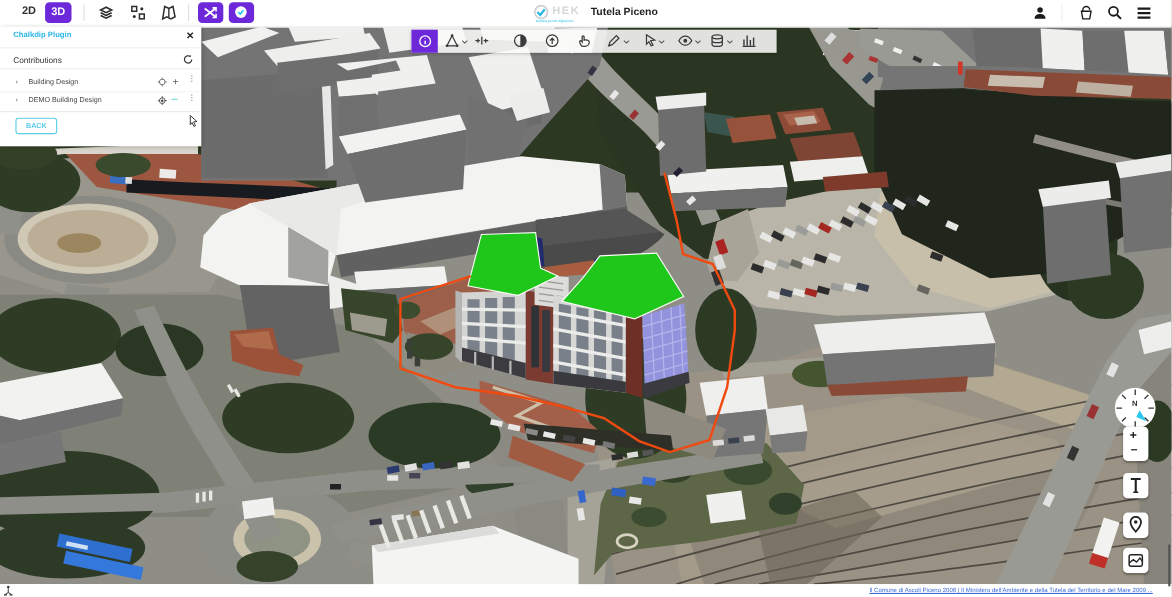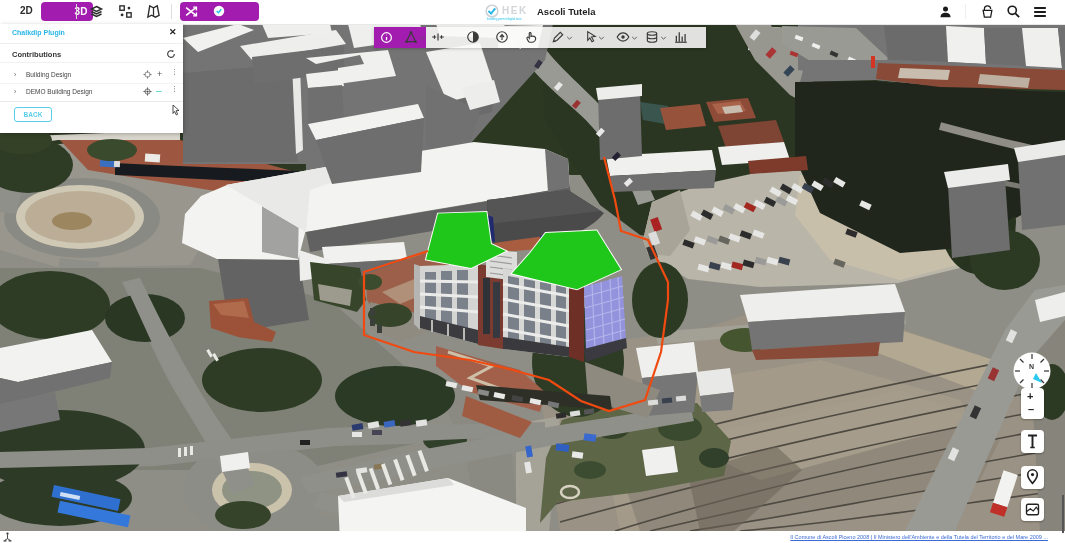--- a/index.html
+++ b/index.html
@@ -1,19 +1,19 @@
 <!DOCTYPE html>
 <html><head>
 <meta charset="utf-8">
 <style>
   html,body{margin:0;padding:0;width:1065px;height:543px;overflow:hidden;
     font-family:"Liberation Sans",sans-serif;background:#fff;}
   #app{position:relative;width:874px;height:543px;}
   .abs{position:absolute;}
-  .cyan{background:#a21caf;padding-left:28px;}
+  .cyan{background:#6d28d9;}
 </style>
 </head>
 <body>
 <div id="app">
 
 <svg class="abs" style="left:0;top:0" width="1065" height="543" viewBox="0 0 1065 543">
 
 <rect x="0" y="24" width="1065" height="507" fill="#8f8e86"></rect>
 
 <rect x="0" y="24" width="1065" height="151" fill="#2c3822"></rect>
@@ -642,21 +642,21 @@
       <path d="M8 12l3 3 5-6" fill="none" stroke="#25c3ee" stroke-width="2.6"></path>
     </svg>
 
 <svg class="abs" style="left:485px;top:4px" width="14" height="14" viewBox="0 0 24 24">
       <circle cx="12" cy="12" r="10" fill="none" stroke="#ccd0d4" stroke-width="2.6"></circle>
       <path d="M6 12l4.5 4.5 7-9" fill="none" stroke="#27b8e8" stroke-width="3.4"></path>
     </svg>
 <div class="abs" style="left:502px;top:5px;font-size:10px;font-weight:bold;letter-spacing:1.5px;color:#d3d6d9">HEK</div>
 <div class="abs" style="left:487px;top:17px;font-size:3px;color:#25c3ee">building permit digital twin</div>
 
-<div class="abs" style="left:537px;top:6px;font-size:9.5px;font-weight:bold;color:#222">Ascoli Tutela</div>
+<div class="abs" style="left:537px;top:6px;font-size:9.5px;font-weight:bold;color:#222">Tutela Piceno</div>
 
 <svg class="abs" style="left:938px;top:4px" width="15" height="15" viewBox="0 0 24 24">
       <circle cx="12" cy="8" r="4" fill="#1b1b1b"></circle>
       <path d="M4 21c0-5 4-7 8-7s8 2 8 7z" fill="#1b1b1b"></path>
     </svg>
 
 <div class="abs" style="left:965px;top:4px;width:1px;height:15px;background:#eee"></div>
 
 <svg class="abs" style="left:980px;top:4px" width="15" height="15" viewBox="0 0 24 24">
       <path d="M7 10V8a5 5 0 0 1 10 0" fill="none" stroke="#1b1b1b" stroke-width="2"></path>
@@ -673,21 +673,21 @@
     </svg>
 
 <div class="abs" style="left:0;top:24px;width:183px;height:109px;background:#fff;box-shadow:1px 1px 4px rgba(0,0,0,.25)"></div>
 
 <div class="abs" style="left:12px;top:29px;font-size:7px;font-weight:bold;color:#29b6e8">Chalkdip Plugin</div>
 
 <div class="abs" style="left:169px;top:27px;font-size:9px;font-weight:bold;color:#222">✕</div>
 
 <div class="abs" style="left:0;top:43px;width:183px;height:1px;background:#eee"></div>
 
-<div class="abs" style="left:12px;top:50px;font-size:7.5px;font-weight:bold;color:#333">Contributions</div>
+<div class="abs" style="left:12px;top:50px;font-size:7.5px;font-weight:normal;color:#333">Contributions</div>
 
 <svg class="abs" style="left:166px;top:49px" width="10" height="10" viewBox="0 0 24 24">
       <path d="M20 12a8 8 0 1 1-3-6.2" fill="none" stroke="#333" stroke-width="2.6"></path>
       <path d="M17 2l1 4-4 1z" fill="#333"></path>
     </svg>
 
 <div class="abs" style="left:0;top:62px;width:183px;height:1px;background:#f1f1f1"></div>
 
 <div class="abs" style="left:14px;top:71px;font-size:6.5px;color:#555">›</div>
 <div class="abs" style="left:26px;top:71px;font-size:6.5px;color:#444">Building Design</div>

